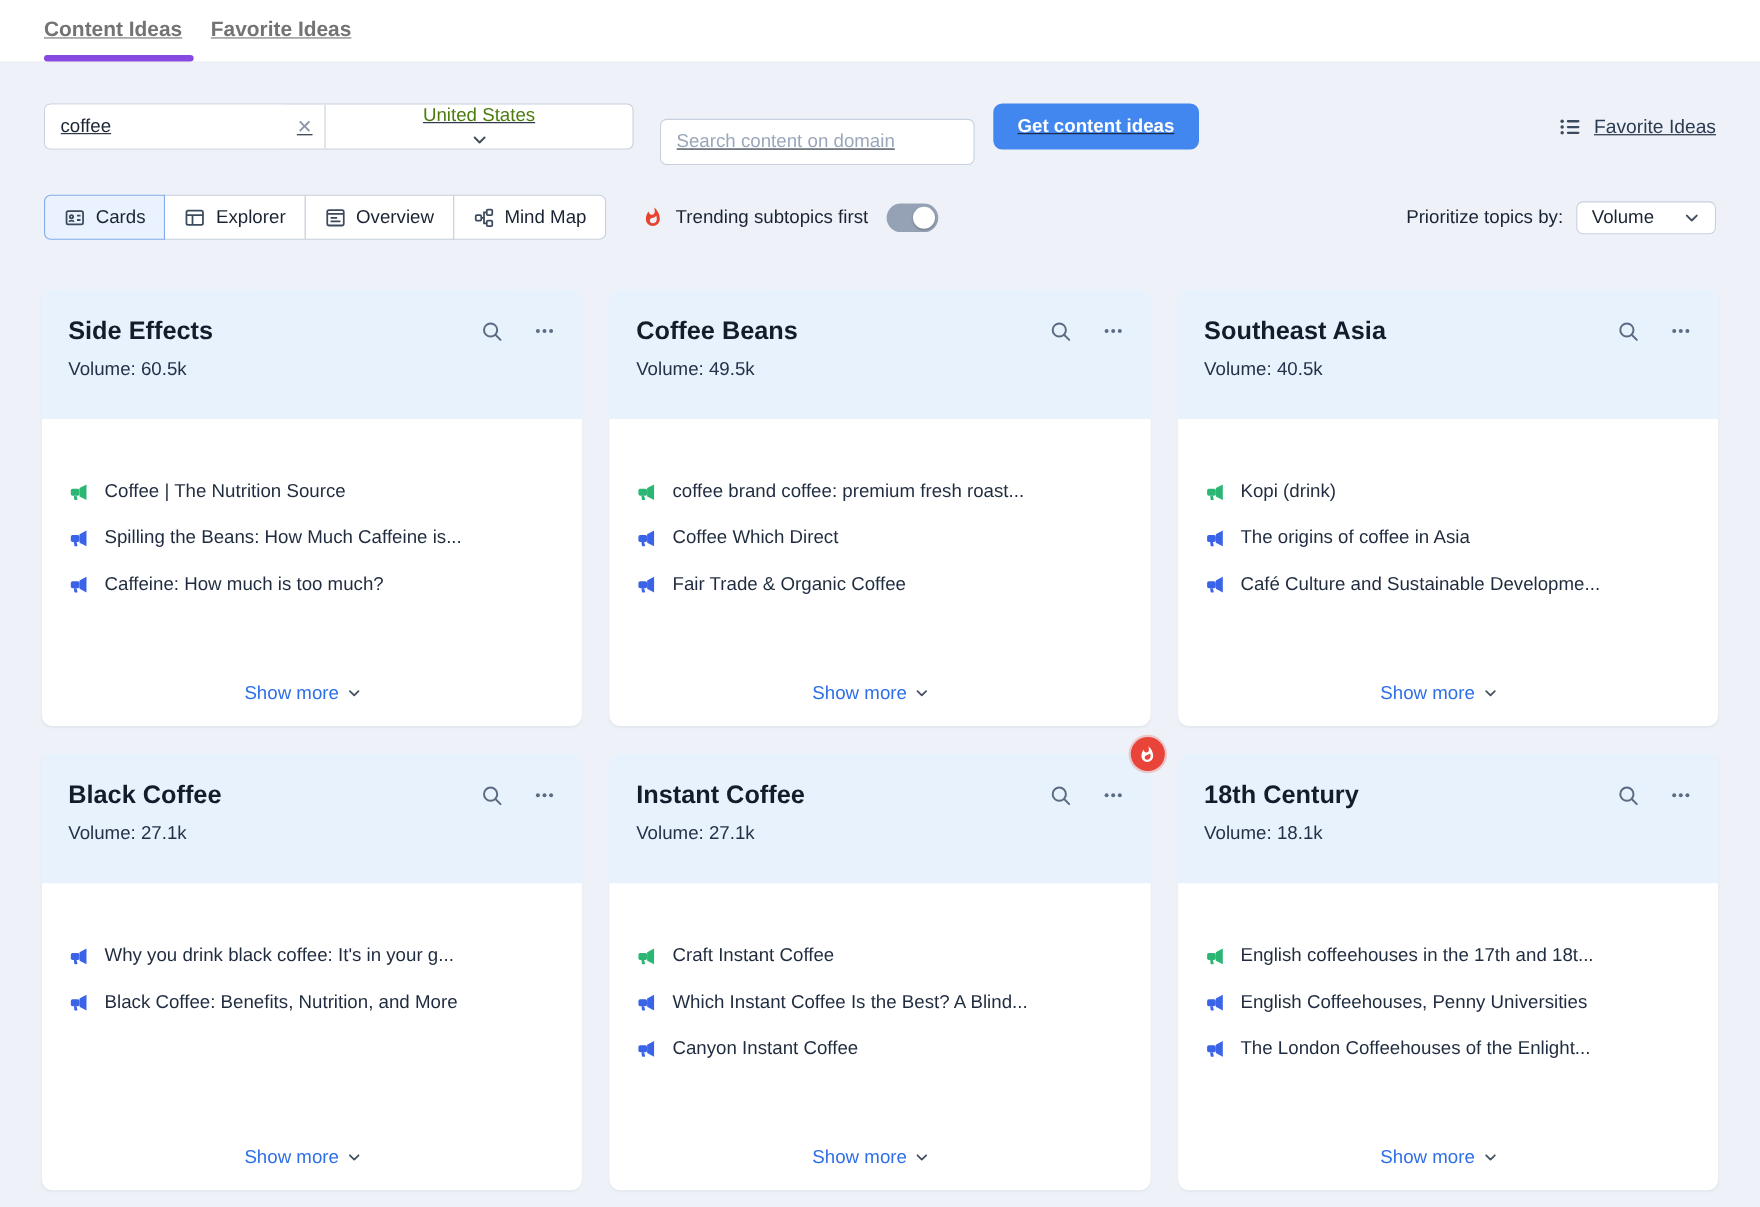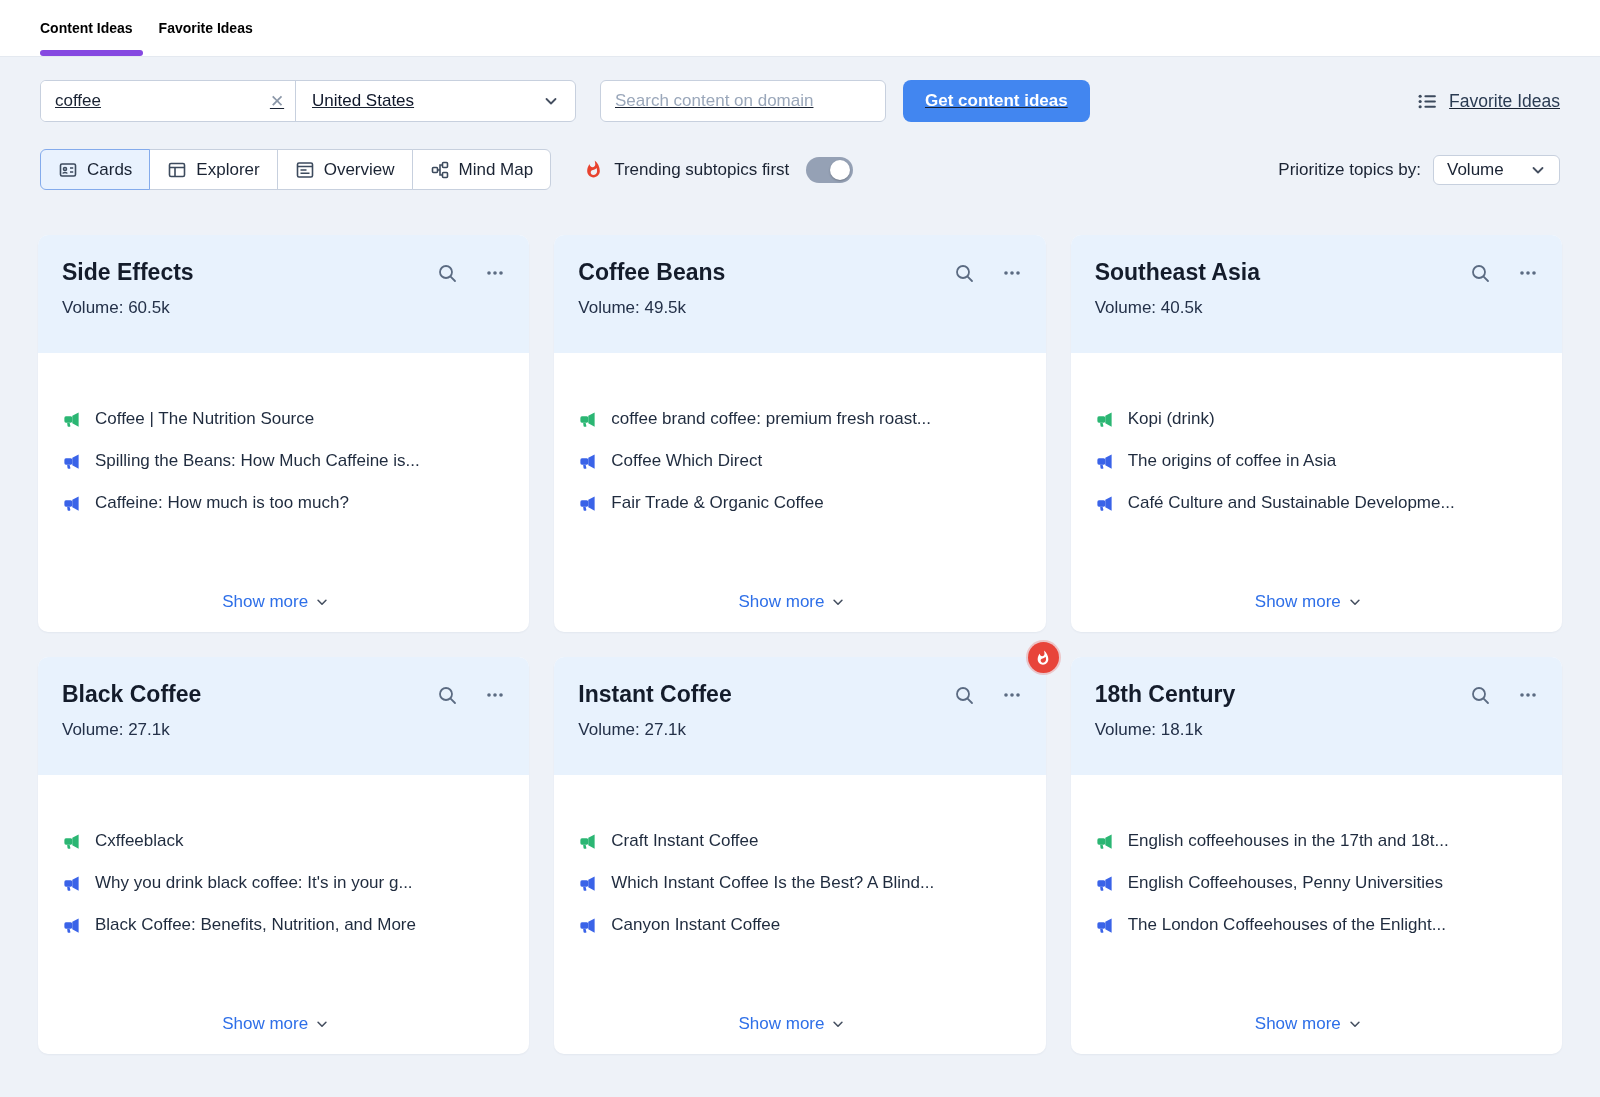--- a/index.html
+++ b/index.html
@@ -17,25 +17,26 @@
     background: #ffffff;
     border-bottom: 1px solid #e4e9f0;
     display: flex;
     align-items: stretch;
     padding: 0 40px;
     gap: 26px;
   }
   .tab {
     display: flex;
     align-items: center;
-    font-size: 14px;
+    font-size: 19px;
     font-weight: 700;
-    color: #000000;
+    color: #737373;
     position: relative;
     cursor: pointer;
+    text-decoration: underline;
   }
   .tab.active::after {
     content: "";
     position: absolute;
     left: 0; right: -10px; bottom: 0;
     height: 6px;
     border-radius: 4px;
     background: #8649e1;
   }
 
@@ -65,33 +66,35 @@
     width: 36px; height: 100%;
     cursor: pointer;
   }
   .country-select {
     display: flex; align-items: center; justify-content: space-between;
     width: 280px; height: 100%;
     border-left: 1px solid #c7d0de;
     padding: 0 16px;
     font-size: 17px;
     cursor: pointer;
-    color: #0f172a;
+    color: #4d7c0f;
+    flex-direction: column;
   }
   .domain-input {
     margin-left: 24px;
     width: 286px; height: 42px;
     border: 1px solid #c7d0de;
     border-radius: 6px;
     background: #fff;
     padding: 0 14px;
     font-size: 17px;
     font-family: "Liberation Sans", sans-serif;
     color: #1a2333;
     outline: none;
+    margin-top: 28px;
   }
   .domain-input::placeholder { color: #9aa7ba; }
   .cta-btn {
     margin-left: 17px;
     height: 42px;
     padding: 0 22px;
     border: none;
     border-radius: 8px;
     background: #4286f0;
     color: #fff;
@@ -562,28 +565,20 @@
         <button class="hdr-icn">
             <svg width="20" height="20" viewBox="0 0 20 20">
               <use href="#i-dots"></use>
             </svg>
           </button>
       </div>
       <div class="card-volume">Volume: 27.1k</div>
     </div>
     <div class="card-body">
       <div class="item">
-        <span class="icn ic-green">
-            <svg width="19" height="19" viewBox="0 0 24 24">
-              <use href="#i-mega"></use>
-            </svg>
-          </span>
-        <span>Cxffeeblack</span>
-      </div>
-      <div class="item">
         <span class="icn ic-blue">
             <svg width="19" height="19" viewBox="0 0 24 24">
               <use href="#i-mega"></use>
             </svg>
           </span>
         <span>Why you drink black coffee: It's in your g...</span>
       </div>
       <div class="item">
         <span class="icn ic-blue">
             <svg width="19" height="19" viewBox="0 0 24 24">

